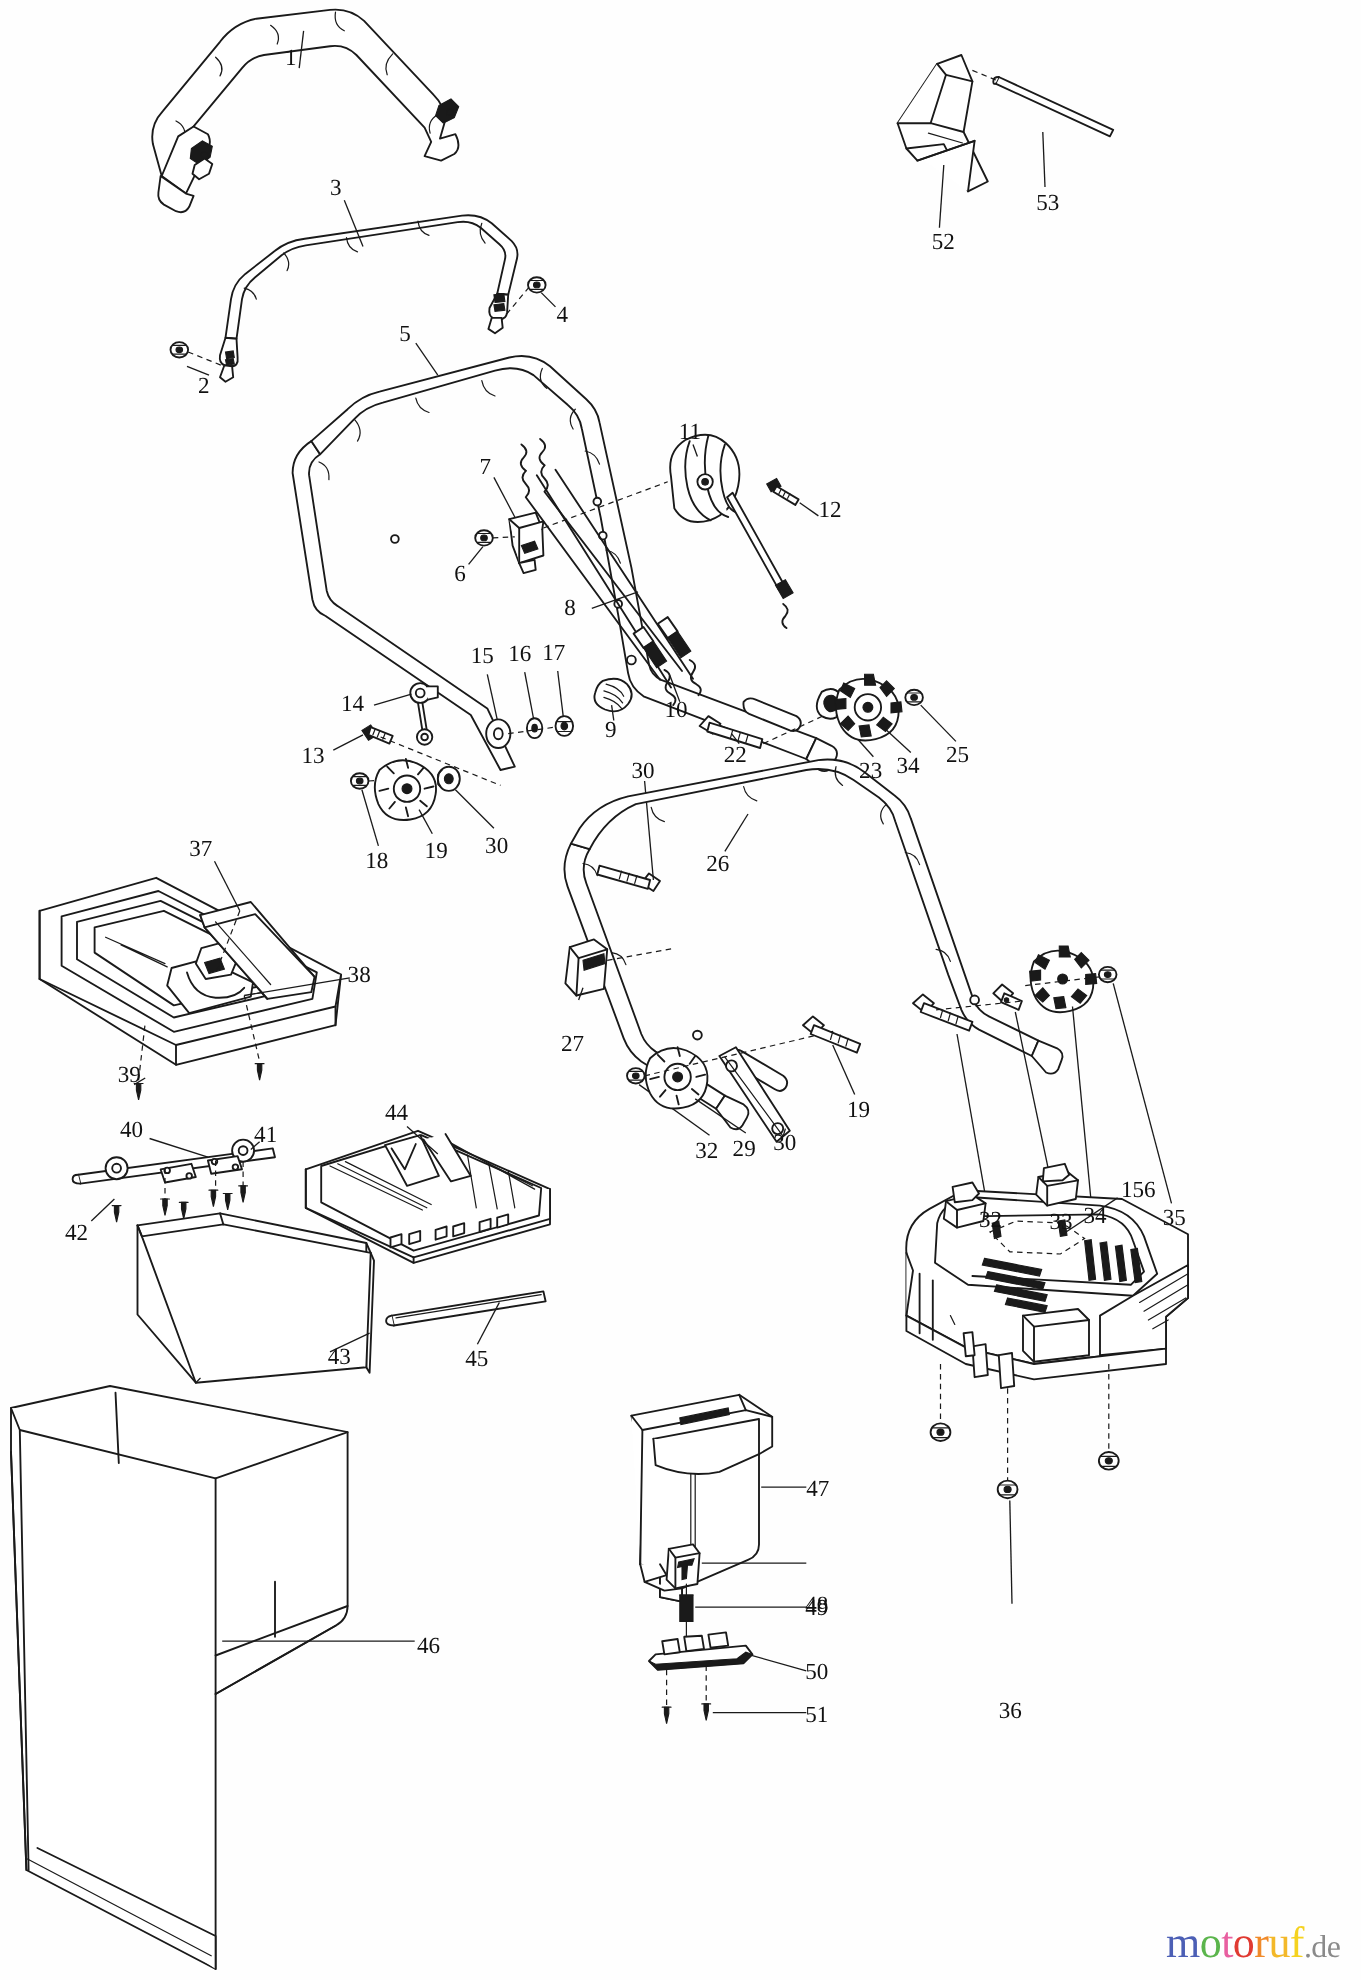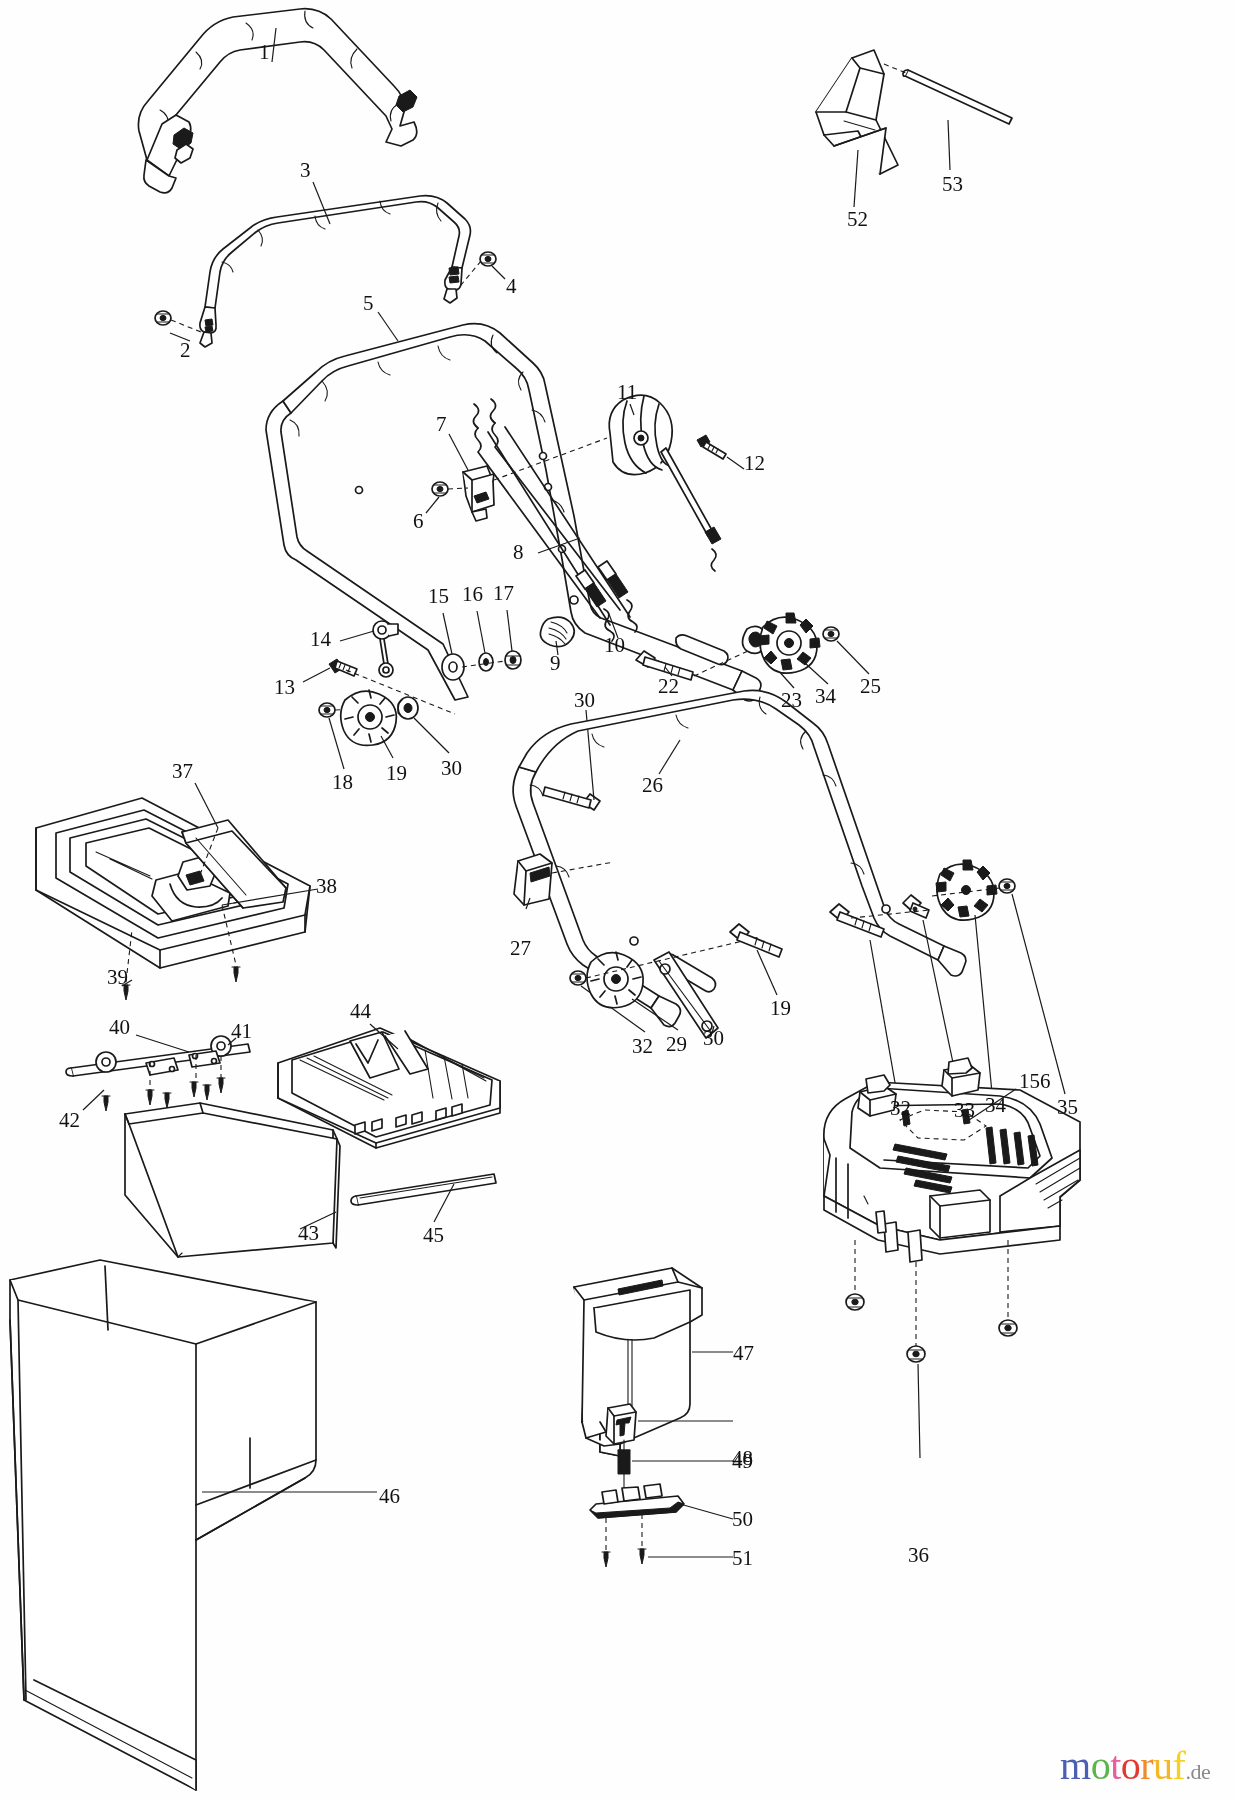--- a/index.html
+++ b/index.html
@@ -22,21 +22,21 @@
   }
   .wm{
     position:absolute;
     font-family:"Liberation Serif", serif;
     font-size:40px;
     letter-spacing:-0.5px;
     white-space:nowrap;
     user-select:none;
   }
   .wm span{display:inline;}
-  .wm .de{font-size:22px;color:#8a8a8a;margin-top:44px;}
+  .wm .de{font-size:29px;color:#8a8a8a;margin-top:44px;}
 </style>
 </head>
 <body>
 
 <div id="stage">
 
   <svg class="layer" viewBox="0 0 1237 1800">
     <defs>
       <style>
         .s{fill:none;stroke:#1a1a1a;stroke-width:1.7;stroke-linecap:round;stroke-linejoin:round;}

